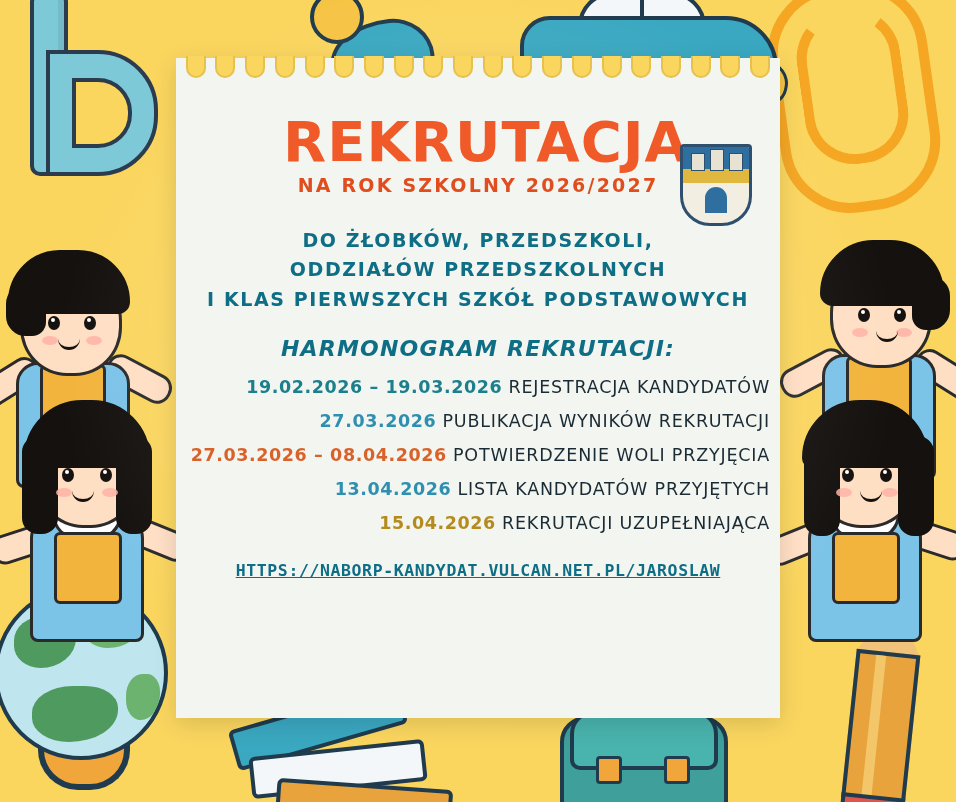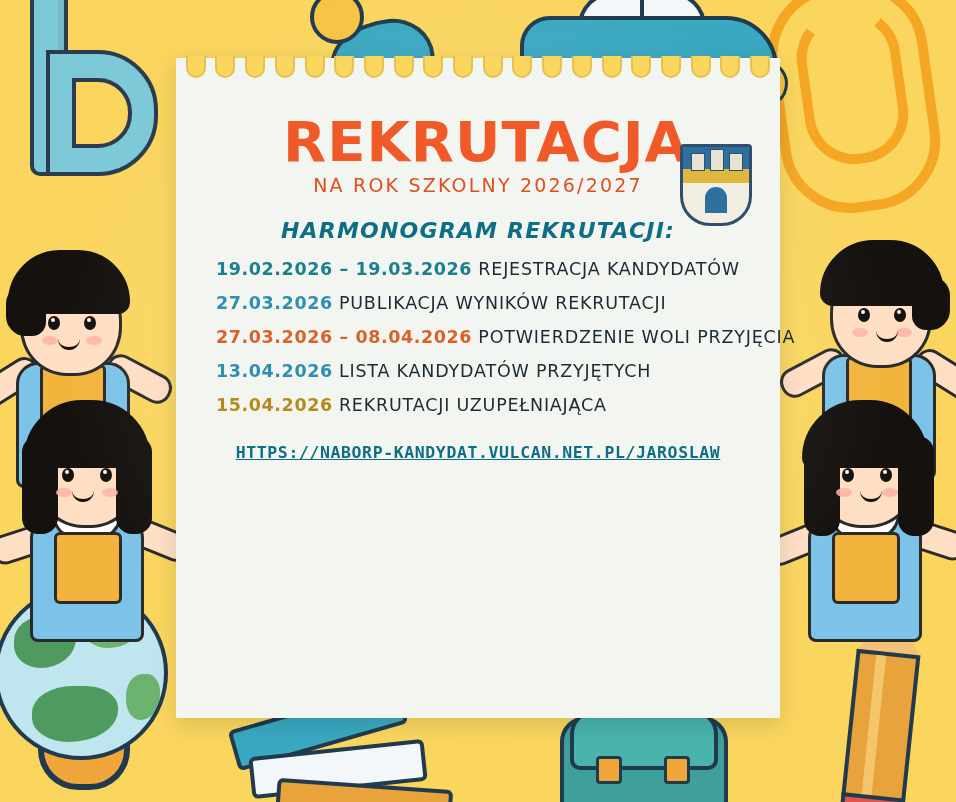--- a/index.html
+++ b/index.html
@@ -390,21 +390,21 @@
   .crest .band-top { position:absolute; left:0; top:0; width:100%; height:22px; background:#2f6f9f; }
   .crest .band-mid { position:absolute; left:0; top:22px; width:100%; height:14px; background:#e0b840; }
   .crest .tower { position:absolute; top:6px; width:12px; height:16px; background:#e8e2d2; border:1px solid #2f4f6f;}
   .crest .t1 { left: 8px; } .crest .t2 { left: 27px; height: 20px; top: 2px;} .crest .t3 { left: 46px; }
   .crest .gate { position:absolute; left: 22px; top: 40px; width: 22px; height: 26px; background:#2f6f9f; border-radius: 11px 11px 0 0;}
 
   .subtitle {
     font-size: 19px;
     letter-spacing: 2.2px;
     color: #e04e1f;
-    font-weight: 400;
+    font-weight: 700;
     margin-top: 4px;
   }
 
   .target-block {
     margin-top: 30px;
     color: #0e6e86;
     font-size: 19px;
     font-weight: 700;
     letter-spacing: 1.6px;
     line-height: 1.55;
@@ -414,22 +414,22 @@
     margin-top: 22px;
     color: #0e6e86;
     font-size: 22px;
     font-weight: 700;
     font-style: italic;
     letter-spacing: 1.2px;
   }
 
   .schedule {
     margin-top: 16px;
-    padding: 0 40px;
-    text-align: left;
+    padding: 0 10px;
+    text-align: right;
   }
   .sched-row {
     font-size: 17.5px;
     letter-spacing: 0.6px;
     margin-bottom: 14px;
     white-space: nowrap;
   }
   .sched-date { font-weight: 700; }
   .sched-label { color: #1b2b33; letter-spacing: 0.8px; }
 
@@ -609,20 +609,25 @@
         <div class="band-top"></div>
         <div class="band-mid"></div>
         <div class="tower t1"></div>
         <div class="tower t2"></div>
         <div class="tower t3"></div>
         <div class="gate"></div>
       </div>
 
       <div class="subtitle">NA ROK SZKOLNY 2026/2027</div>
 
+      <div class="target-block">
+        <div>DO ŻŁOBKÓW, PRZEDSZKOLI,</div>
+        <div>ODDZIAŁÓW PRZEDSZKOLNYCH</div>
+        <div>I KLAS PIERWSZYCH SZKÓŁ PODSTAWOWYCH</div>
+      </div>
 
       <div class="schedule-title">HARMONOGRAM REKRUTACJI:</div>
 
       <div class="schedule">
         <div class="sched-row">
           <span class="sched-date" style="color:#1b7f8c">19.02.2026 – 19.03.2026</span>
           <span class="sched-label">REJESTRACJA KANDYDATÓW</span>
         </div>
         <div class="sched-row">
           <span class="sched-date" style="color:#2f8fb0">27.03.2026</span>

